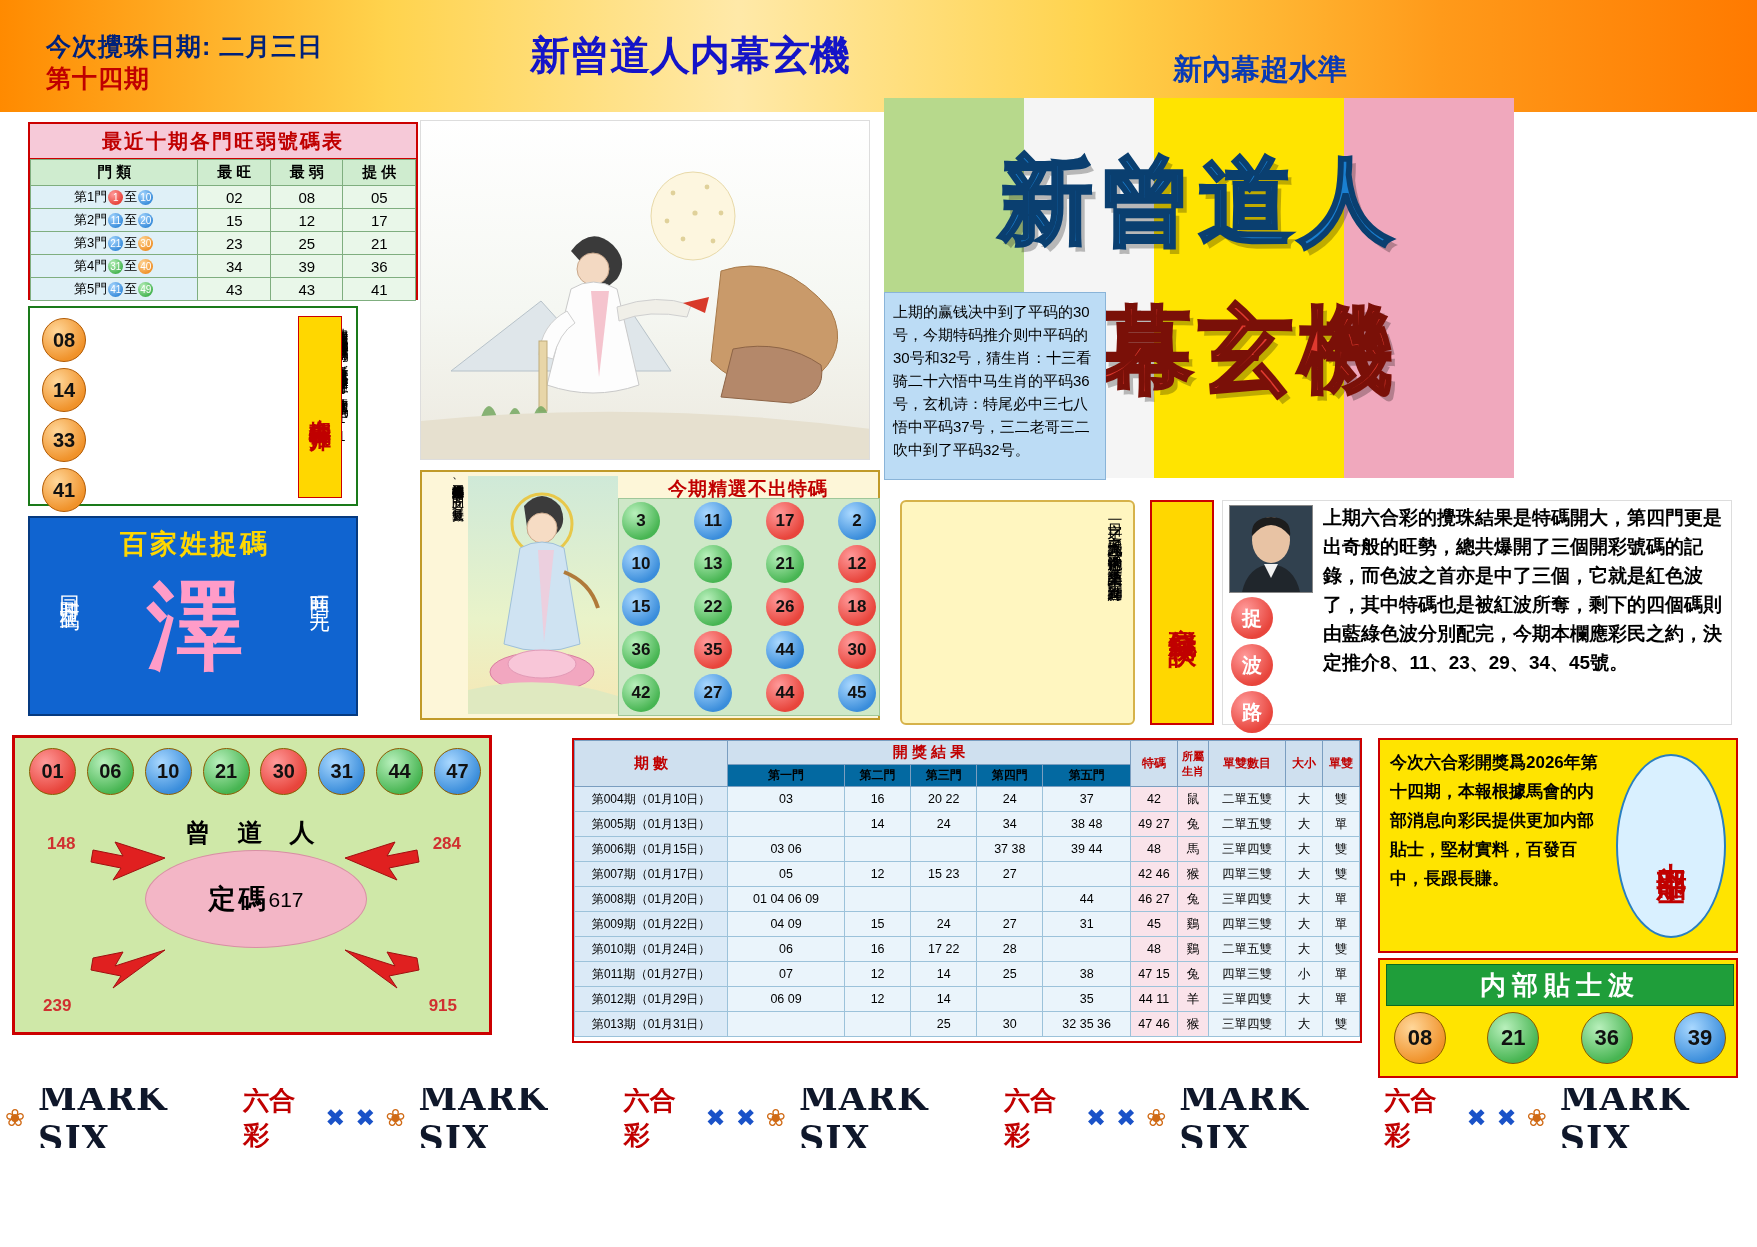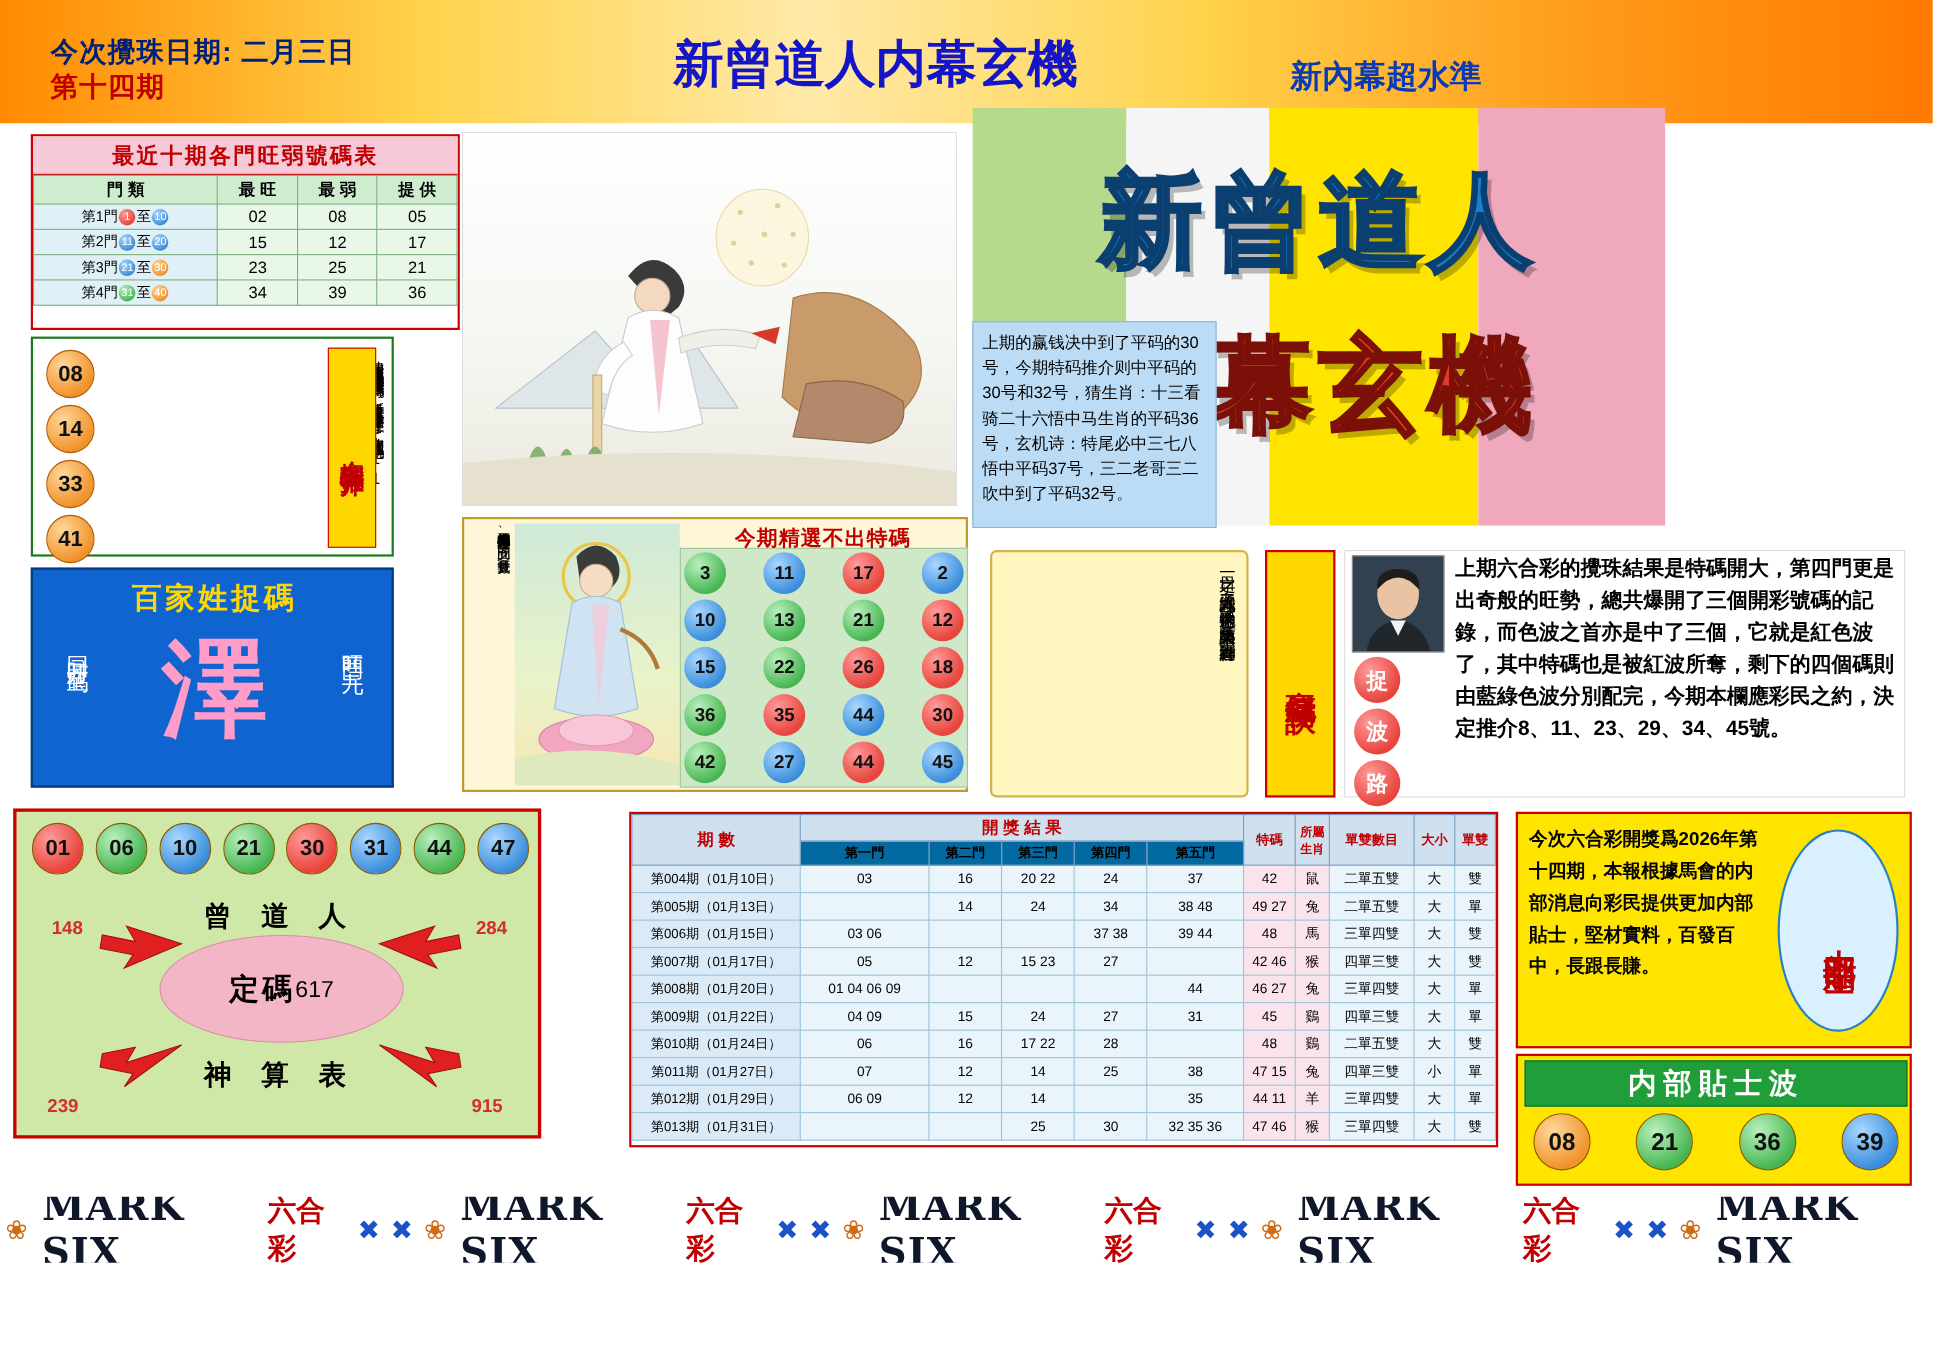--- a/index.html
+++ b/index.html
@@ -16,22 +16,22 @@
   }
   #banner .date{
     position:absolute;left:46px;top:30px;font-size:25px;font-weight:bold;color:#00217a;
     white-space:nowrap;letter-spacing:1px;
   }
   #banner .issue{
     position:absolute;left:46px;top:62px;font-size:25px;font-weight:bold;color:#c00000;
     white-space:nowrap;letter-spacing:1px;
   }
   #banner .maintitle{
-    position:absolute;left:530px;top:28px;width:450px;text-align:right;
-    font-size:46px;font-weight:bold;color:#1414c8;white-space:nowrap;
+    position:absolute;left:530px;top:28px;width:450px;text-align:left;
+    font-size:40px;font-weight:bold;color:#1414c8;white-space:nowrap;
     font-family:"DejaVu Serif","Liberation Serif",serif;
   }
   #banner .subtitle{
     position:absolute;left:1110px;top:50px;width:300px;text-align:center;
     font-size:29px;font-weight:bold;color:#0a3bb5;white-space:nowrap;
     font-family:"DejaVu Serif","Liberation Serif",serif;
   }
 
   
   .box{position:absolute;box-sizing:border-box;}
@@ -225,20 +225,26 @@
         <td class="c1"><span>第3門</span><span class="minib b-blue">21</span><span>至</span><span class="minib b-org">30</span></td>
         <td>23</td>
         <td>25</td>
         <td>21</td>
       </tr>
       <tr>
         <td class="c1"><span>第4門</span><span class="minib b-green">31</span><span>至</span><span class="minib b-org">40</span></td>
         <td>34</td>
         <td>39</td>
         <td>36</td>
+      </tr>
+      <tr>
+        <td class="c1"><span>第5門</span><span class="minib b-blue">41</span><span>至</span><span class="minib b-green">49</span></td>
+        <td>43</td>
+        <td>43</td>
+        <td>41</td>
       </tr>
     </tbody>
   </table>
 </div>
 
 <div class="box" id="tema">
   <div class="balls">
     <div class="ball b-org">08</div>
     <div class="ball b-org">14</div>
     <div class="ball b-org">33</div>
@@ -389,21 +395,20 @@
     <div class="ball b-red">30</div>
     <div class="ball b-blue">31</div>
     <div class="ball b-green">44</div>
     <div class="ball b-blue">47</div>
   </div>
   <div class="title">曾 道 人</div>
   <div class="oval">
     <div class="t1">定碼</div>
     <div class="t2">617</div>
   </div>
-  <div class="foot">神 算 表</div>
   <div class="n n1">148</div>
   <div class="n n2">284</div>
   <div class="n n3">239</div>
   <div class="n n4">915</div>
   <svg width="480" height="300" viewBox="0 0 480 300" style="position:absolute;left:0;top:0;pointer-events:none;">
     <g fill="#e02020" stroke="#a01010" stroke-width="1">
       <path d="M150 120 L100 104 L108 118 L78 112 L76 124 L106 130 L98 142 Z"></path>
       <path d="M330 120 L380 104 L372 118 L402 112 L404 124 L374 130 L382 142 Z"></path>
       <path d="M150 212 L100 228 L108 214 L78 220 L76 232 L106 238 L98 250 Z"></path>
       <path d="M330 212 L380 228 L372 214 L402 220 L404 232 L374 238 L382 250 Z"></path>

